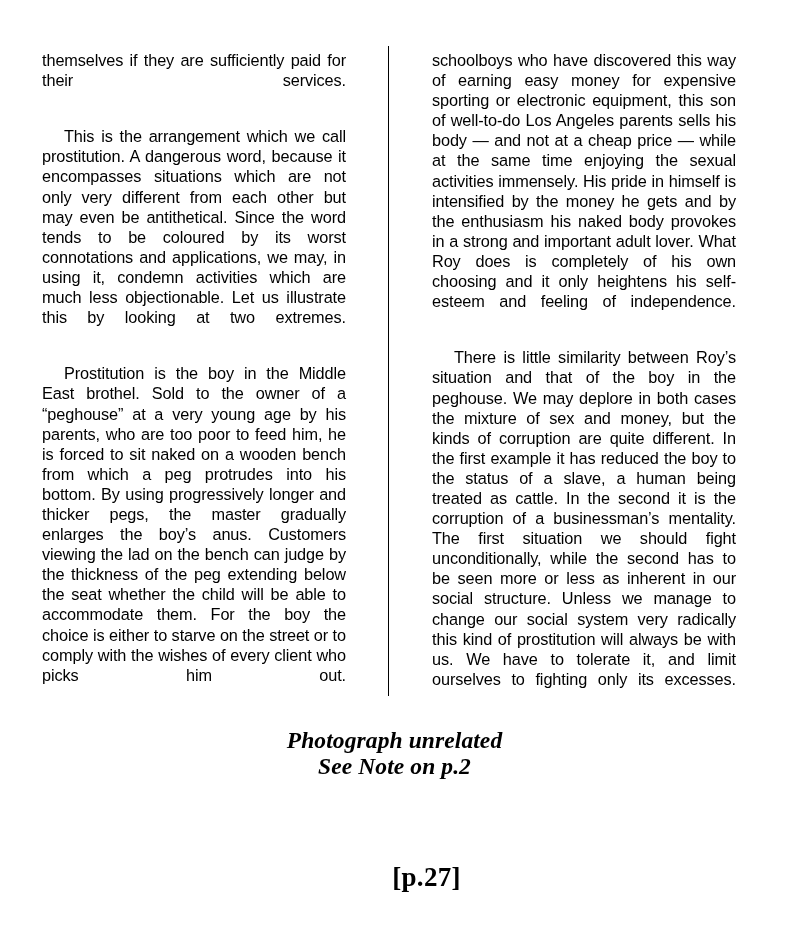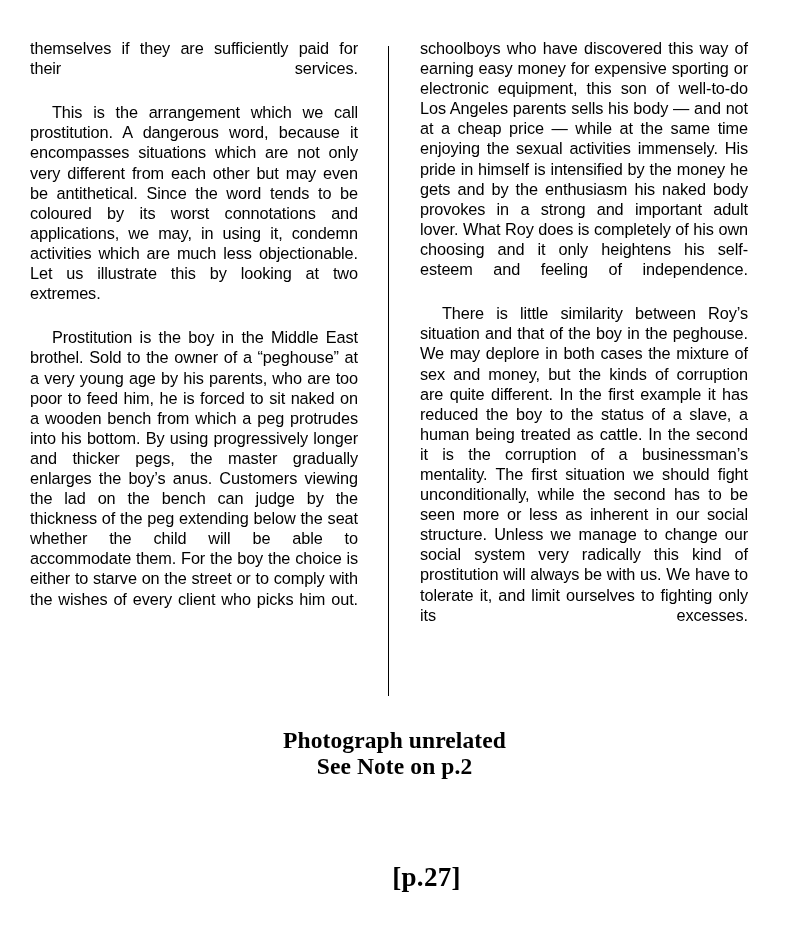--- a/index.html
+++ b/index.html
@@ -35,21 +35,21 @@
     line-height: 20.1px;
     text-align: justify;
     text-justify: inter-word;
     letter-spacing: -0.1px;
     font-weight: 500;
   }
   .column-left  { left: 26px; }
   .column-right { left: 416px; }
 
   .column p {
-    margin: 4px;
+    margin: 16px;
     text-align: justify;
   }
   .column p.indent {
     text-indent: 22px;
   }
   
   .column p::after {
     content: "";
     display: inline-block;
     width: 100%;
@@ -71,21 +71,21 @@
     left: 0;
     top: 728px;
     width: 789px;
     text-align: center;
     font-family: "Liberation Serif", serif;
     font-weight: bold;
     font-size: 23.5px;
     line-height: 25.5px;
     letter-spacing: 0.1px;
   }
-  .photo-note .note-line { display: block; }
+  .photo-note .note-line { display: block; font-style: italic; }
 
   
   .page-number {
     position: absolute;
     left: 0;
     top: 862px;
     width: 789px;
     text-align: center;
     font-family: "Liberation Serif", serif;
     font-weight: bold;

